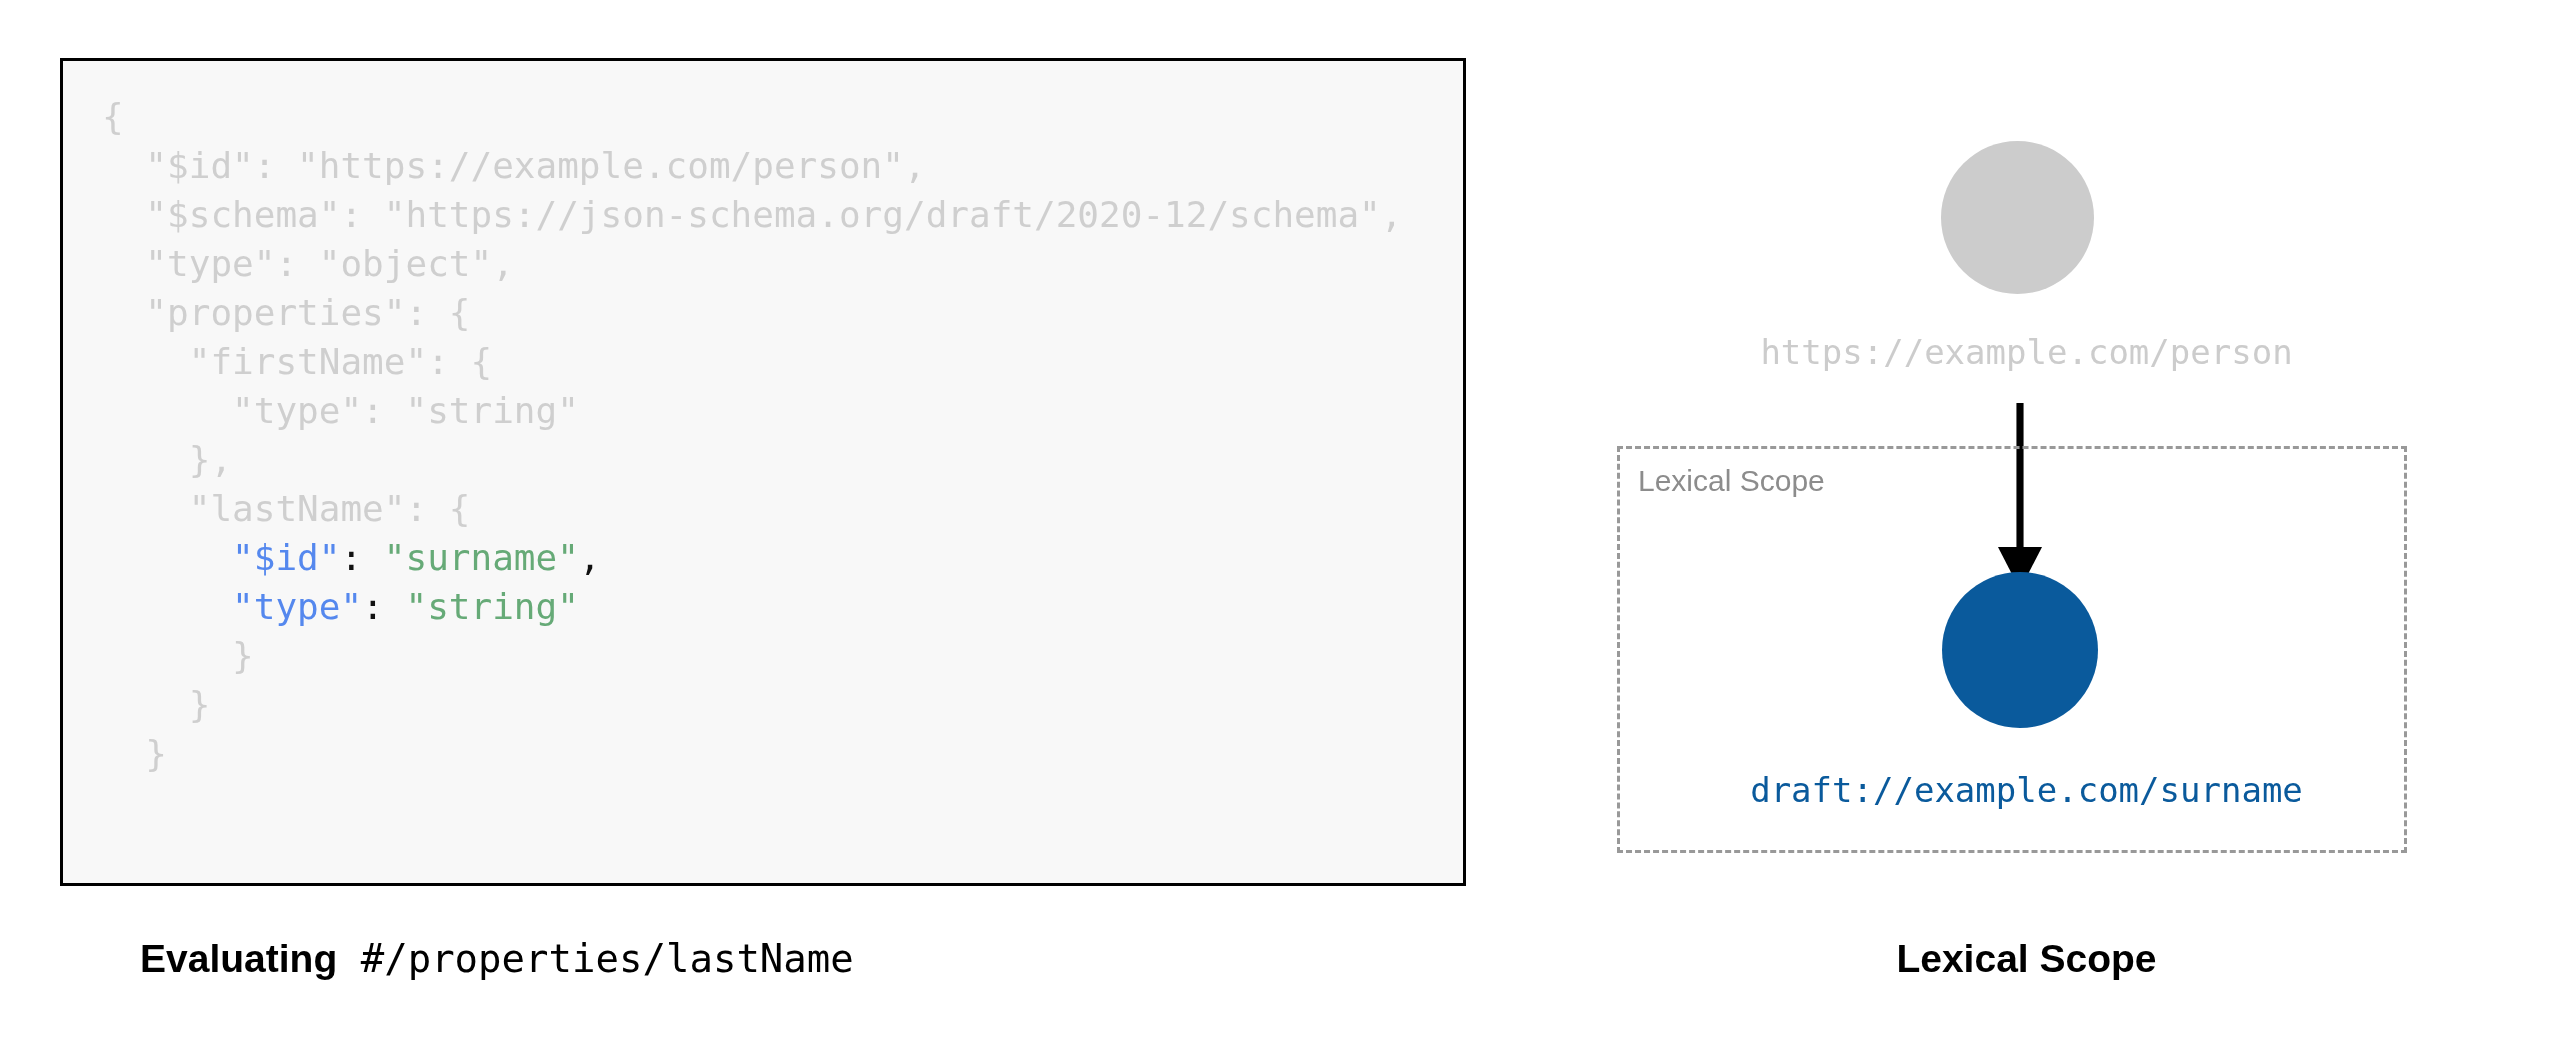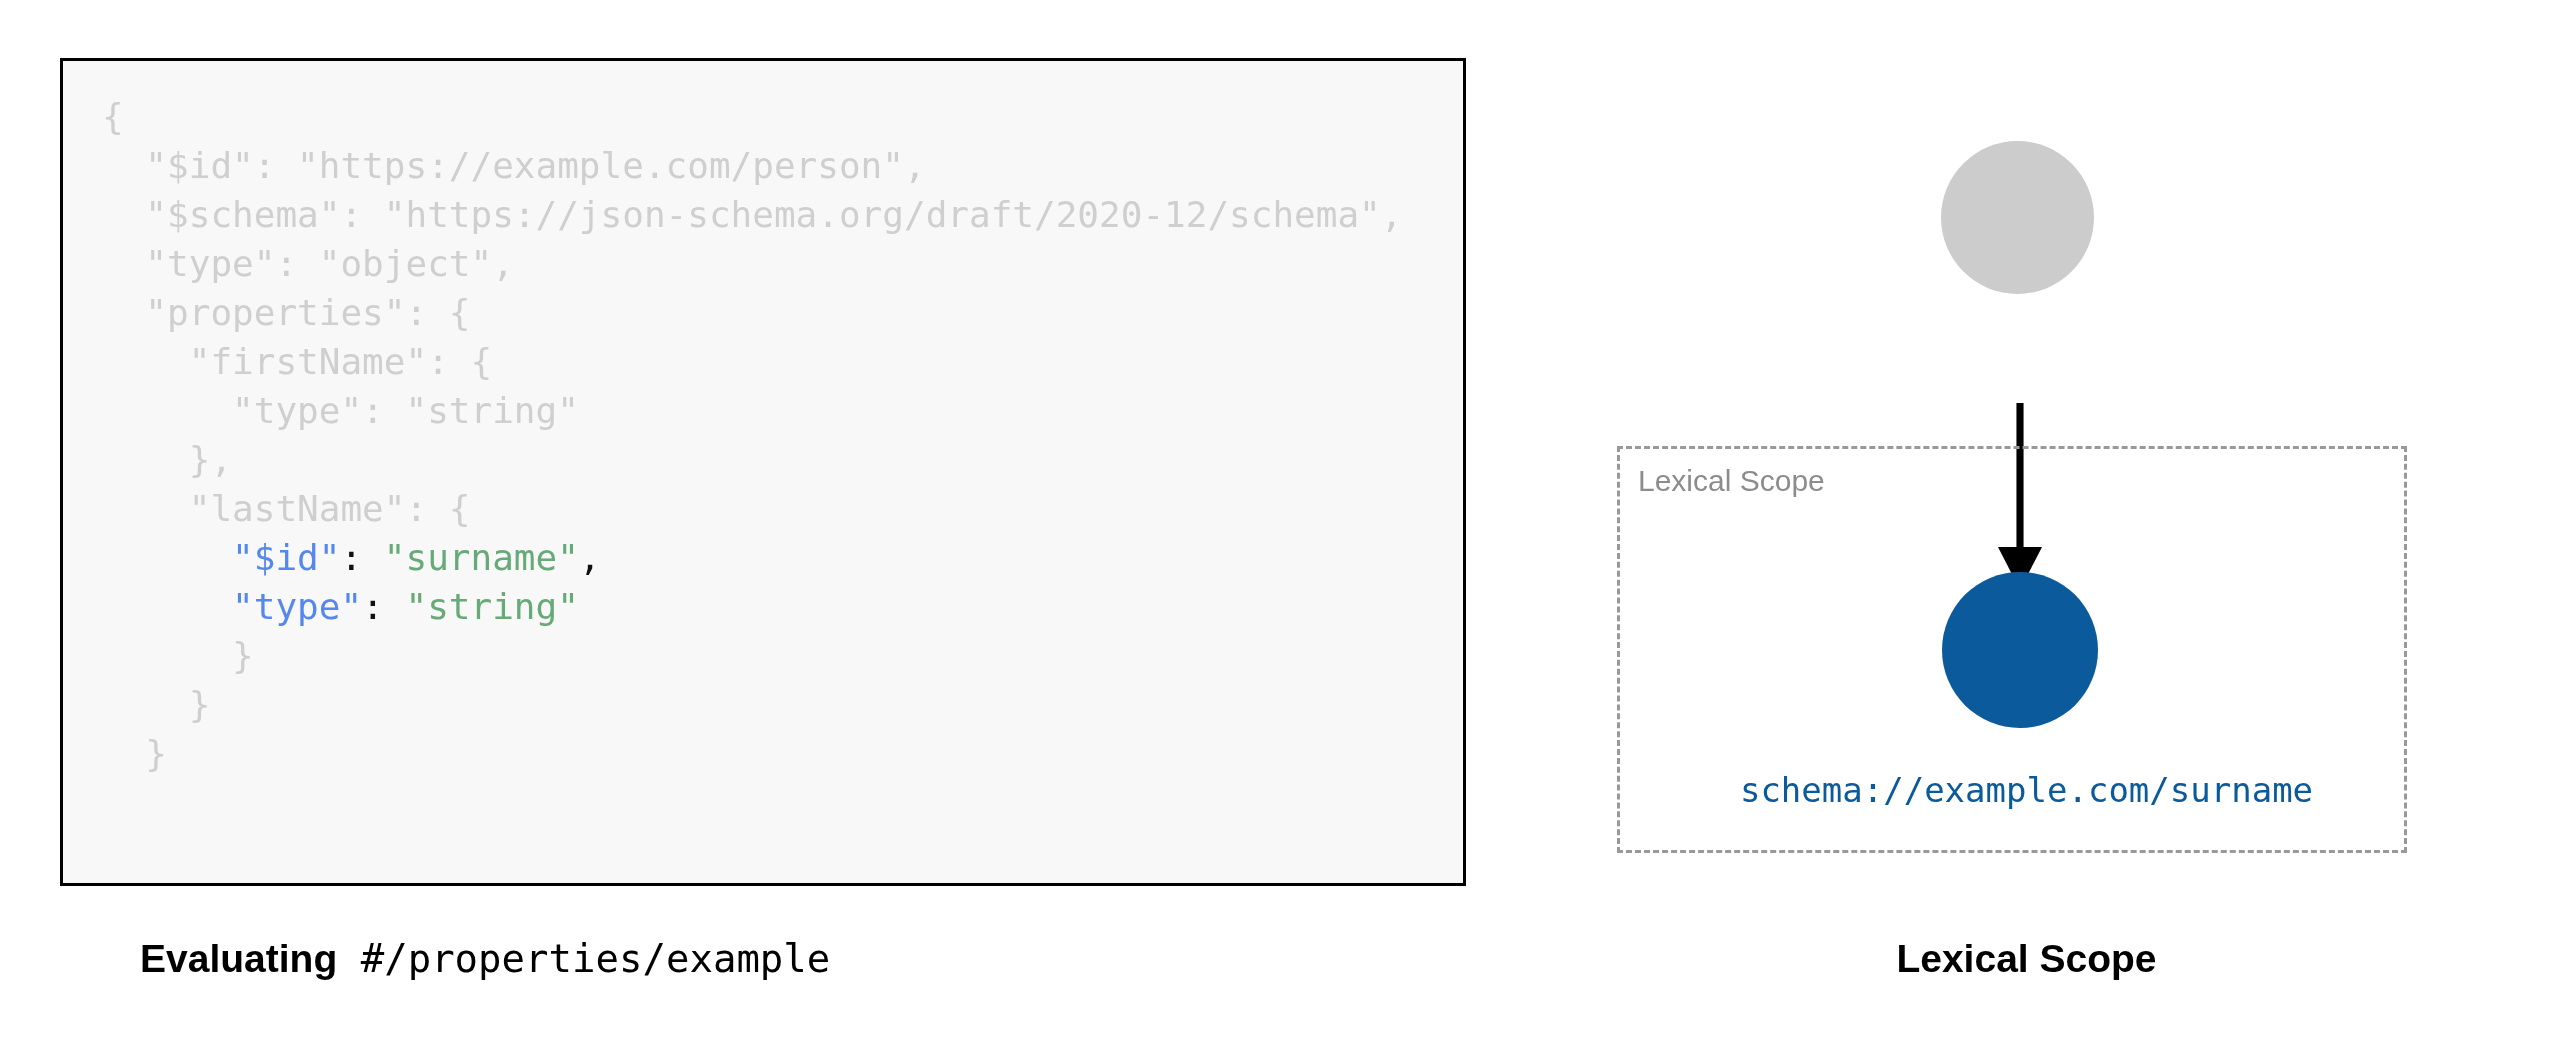--- a/index.html
+++ b/index.html
@@ -180,34 +180,35 @@
 <span><span class="dim">    </span><span class="dim">},</span></span>
 <span><span class="dim">    </span><span class="dim">"lastName"</span><span class="dim">: {</span></span>
 <span><span class="dim">      </span><span class="key">"$id"</span><span class="punct">:</span><span class="dim"> </span><span class="str">"surname"</span><span class="punct">,</span></span>
 <span><span class="dim">      </span><span class="key">"type"</span><span class="punct">:</span><span class="dim"> </span><span class="str">"string"</span></span>
 <span><span class="dim">      </span><span class="dim">}</span></span>
 <span><span class="dim">    </span><span class="dim">}</span></span>
 <span><span class="dim">  </span><span class="dim">}</span></span></pre>
 </div>
 
 <div id="left-caption">
-  <span class="cap-bold">Evaluating</span><span class="cap-mono"> #/properties/example</span>
+  <span class="cap-bold">Evaluating</span><span class="cap-mono"> #/properties/lastName</span>
 </div>
 
 <div id="scope-diagram">
 
   <div id="root-circle"></div>
+  <div id="root-label">https://example.com/person</div>
 
   <svg id="scope-arrow" viewBox="0 0 120 290" width="78" height="188" xmlns="http://www.w3.org/2000/svg">
     <line x1="60" y1="0" x2="60" y2="236" stroke="#000000" stroke-width="11"></line>
     <polygon points="26,222 94,222 60,288" fill="#000000"></polygon>
   </svg>
 
   <div id="lexical-scope-box">
     <div id="lexical-scope-box-label">Lexical Scope</div>
   </div>
 
   <div id="surname-circle"></div>
-  <div id="surname-label">schema://example.com/surname</div>
+  <div id="surname-label">draft://example.com/surname</div>
 </div>
 
 <div id="right-caption">Lexical Scope</div>
 
 
 </body></html>

